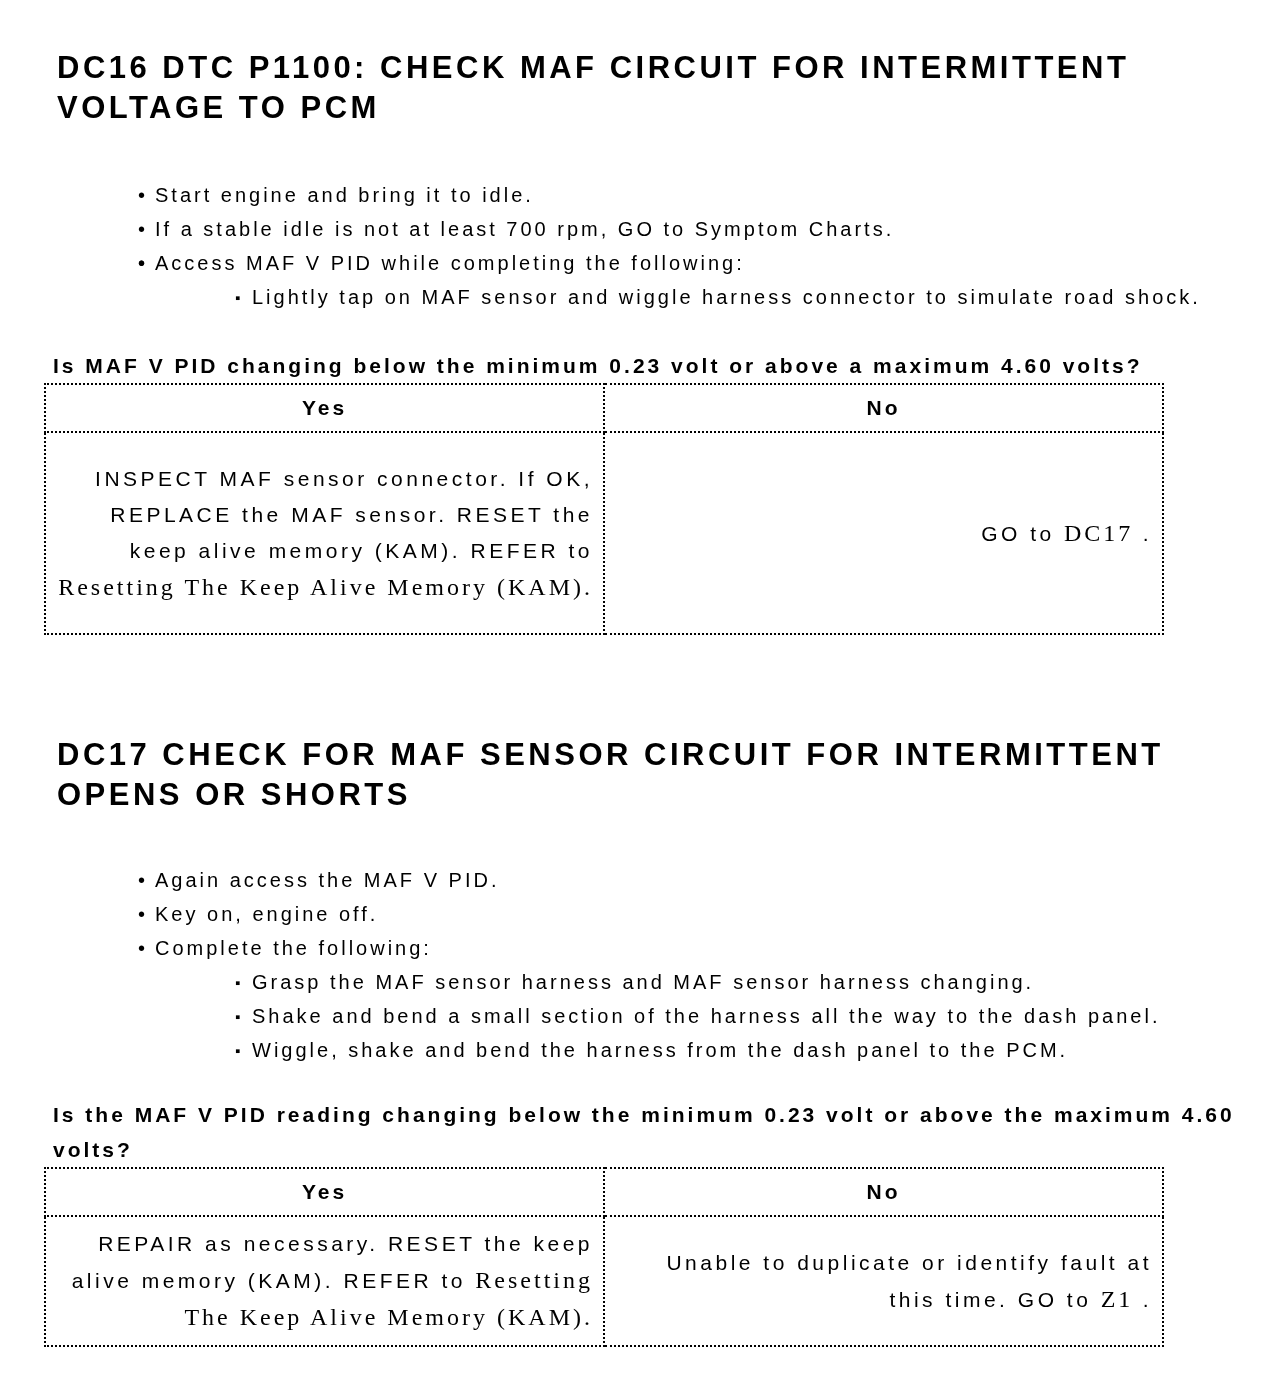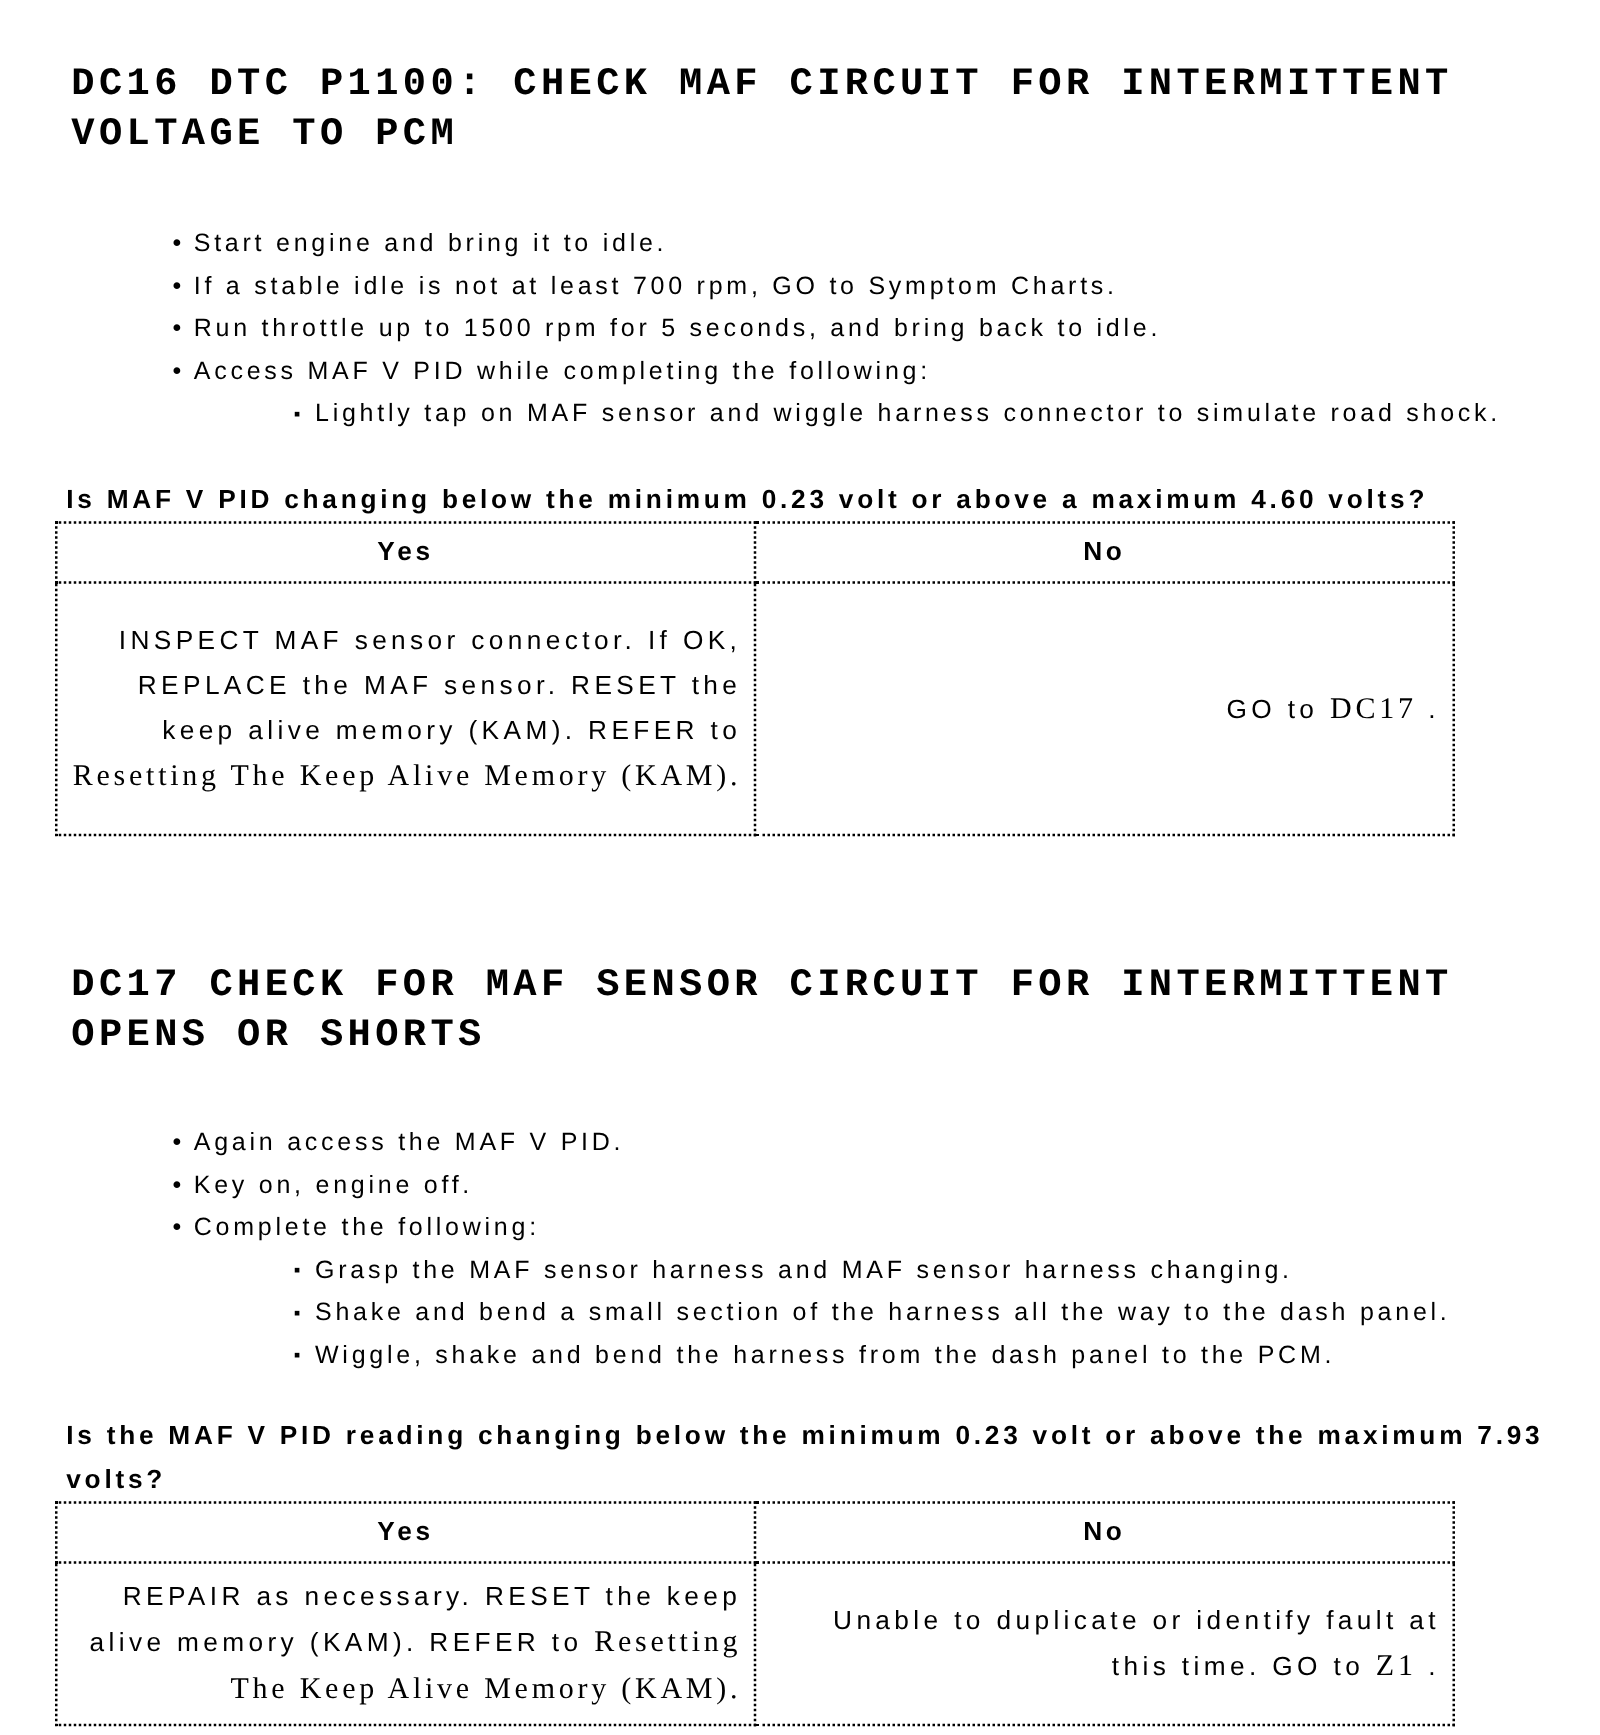--- a/index.html
+++ b/index.html
@@ -3,21 +3,21 @@
 <meta charset="utf-8">
 <style>
   html, body { margin: 0; padding: 0; }
   body {
     width: 1280px; height: 1388px;
     background: #ffffff; color: #000000;
     font-family: "Liberation Sans", sans-serif;
     overflow: hidden;
   }
   .sec-heading {
-    font-family: Liberation Mono, monospace;
+    font-family: Liberation Sans, sans-serif;
     font-weight: bold;
     font-size: 31px;
     line-height: 40px;
     letter-spacing: 3.5px;
     margin: 48px 0 0 57px;
     max-width: 1190px;
   }
   .sec2 .sec-heading { margin-top: 100px; }
   ul.steps {
     list-style: none;
@@ -87,21 +87,20 @@
       <li class="step">
         <span class="mk">•</span>
         <span>Start engine and bring it to idle.</span>
       </li>
       <li class="step">
         <span class="mk">•</span>
         <span>If a stable idle is not at least 700 rpm, GO to Symptom Charts.</span>
       </li>
       <li class="step">
         <span class="mk">•</span>
-        <span>Run throttle up to 1500 rpm for 5 seconds, and bring back to idle.</span>
       </li>
       <li class="step">
         <span class="mk">•</span>
         <span>Access MAF V PID while completing the following:</span>
       </li>
       <li class="step sub">
         <span class="mk">▪</span>
         <span>Lightly tap on MAF sensor and wiggle harness connector to simulate road shock.</span>
       </li>
     </ul>
@@ -145,21 +144,21 @@
       <li class="step sub">
         <span class="mk">▪</span>
         <span>Shake and bend a small section of the harness all the way to the dash panel.</span>
       </li>
       <li class="step sub">
         <span class="mk">▪</span>
         <span>Wiggle, shake and bend the harness from the dash panel to the PCM.</span>
       </li>
     </ul>
 
-    <p class="question">Is the MAF V PID reading changing below the minimum 0.23 volt or above the maximum 7.93 volts?</p>
+    <p class="question">Is the MAF V PID reading changing below the minimum 0.23 volt or above the maximum 4.60 volts?</p>
 
     <table class="decision t2">
       <tbody>
           <tr>
         <th>Yes</th>
         <th>No</th>
       </tr>
       <tr>
         <td><span>REPAIR as necessary. RESET the keep alive memory (KAM). REFER to </span><span class="ref">Resetting The Keep Alive Memory (KAM).</span></td>
         <td><span>Unable to duplicate or identify fault at this time. GO to </span><span class="ref">Z1</span><span> .</span></td>

